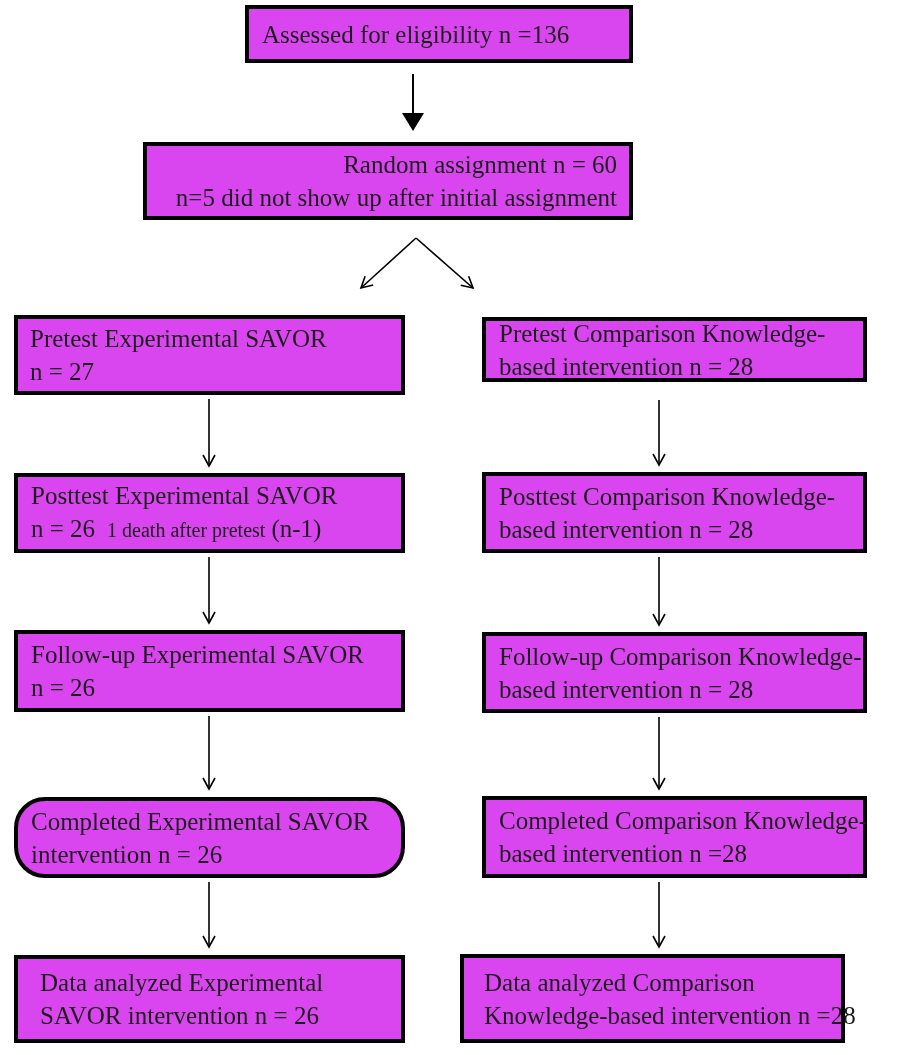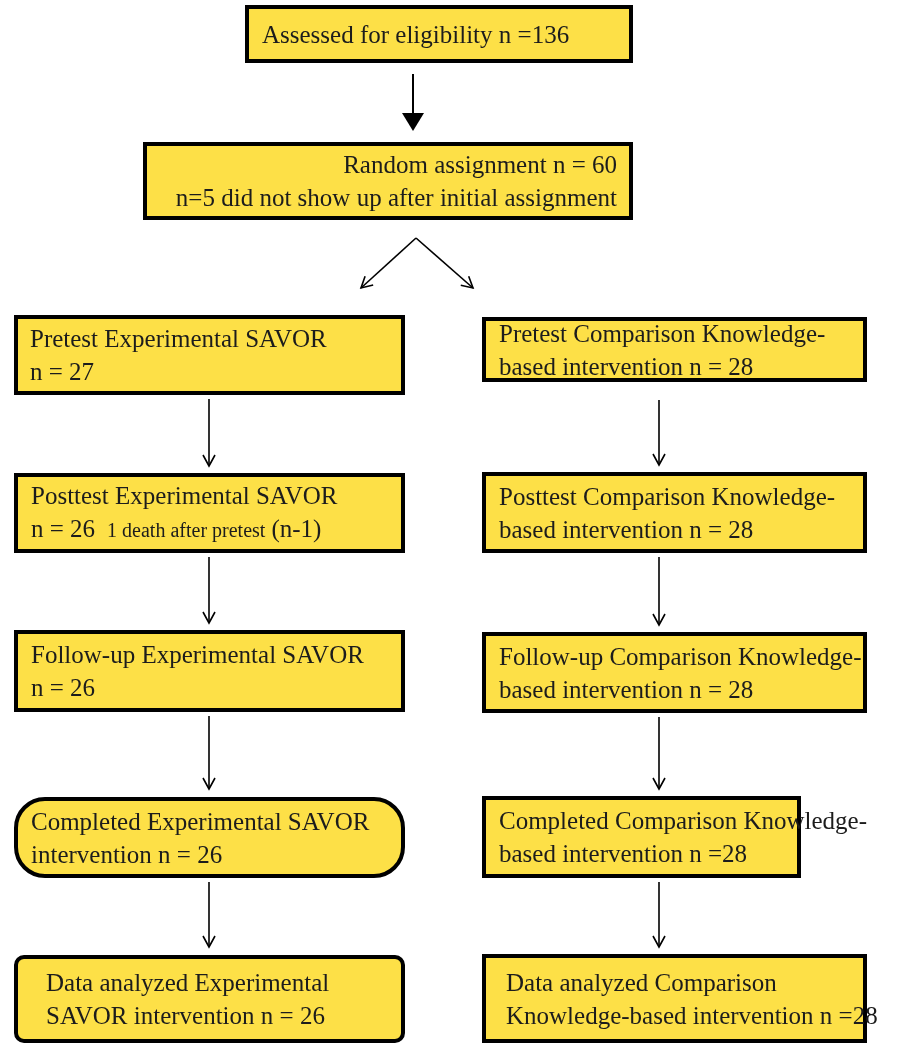--- a/index.html
+++ b/index.html
@@ -14,21 +14,21 @@
   }
   svg.arrows {
     position: absolute;
     left: 0; top: 0;
     width: 906px; height: 1055px;
     pointer-events: none;
   }
   .box {
     position: absolute;
     box-sizing: border-box;
-    background: #fde047;
+    background: #d946ef;
     border: 4px solid #000000;
     display: flex;
     flex-direction: column;
     justify-content: center;
     padding: 2px 12px 2px 13px;
     font-size: 25px;
     line-height: 33px;
     white-space: nowrap;
   }
   .box.center { align-items: flex-end; text-align: center; }
@@ -89,43 +89,43 @@
   <div class="box" style="left:14px; top:630px; width:391px; height:82px;">
     <span>Follow-up Experimental SAVOR</span>
     <span>n = 26</span>
   </div>
 
   <div class="box" style="left:14px; top:797px; width:391px; height:81px;border-radius:31px;">
     <span>Completed Experimental SAVOR</span>
     <span>intervention n = 26</span>
   </div>
 
-  <div class="box" style="left:14px; top:955px; width:391px; height:88px; padding-left:28px;border-radius:10px;">
+  <div class="box" style="left:14px; top:955px; width:391px; height:88px; padding-left:22px;">
     <span>Data analyzed Experimental</span>
     <span>SAVOR intervention n = 26</span>
   </div>
 
   <div class="box" style="left:482px; top:317px; width:385px; height:65px;">
     <span>Pretest Comparison Knowledge-</span>
     <span>based intervention n = 28</span>
   </div>
 
   <div class="box" style="left:482px; top:472px; width:385px; height:81px;">
     <span>Posttest Comparison Knowledge-</span>
     <span>based intervention n = 28</span>
   </div>
 
   <div class="box" style="left:482px; top:632px; width:385px; height:81px;">
     <span>Follow-up Comparison Knowledge-</span>
     <span>based intervention n = 28</span>
   </div>
 
-  <div class="box" style="left:482px; top:796px; width:319px; height:82px;">
+  <div class="box" style="left:482px; top:796px; width:385px; height:82px;">
     <span>Completed Comparison Knowledge-</span>
     <span>based intervention n =28</span>
   </div>
 
-  <div class="box" style="left:482px; top:954px; width:385px; height:89px; padding-left:20px;">
+  <div class="box" style="left:460px; top:954px; width:385px; height:89px; padding-left:20px;">
     <span>Data analyzed Comparison</span>
     <span>Knowledge-based intervention n =28</span>
   </div>
 
 </div>
 
 </body></html>

